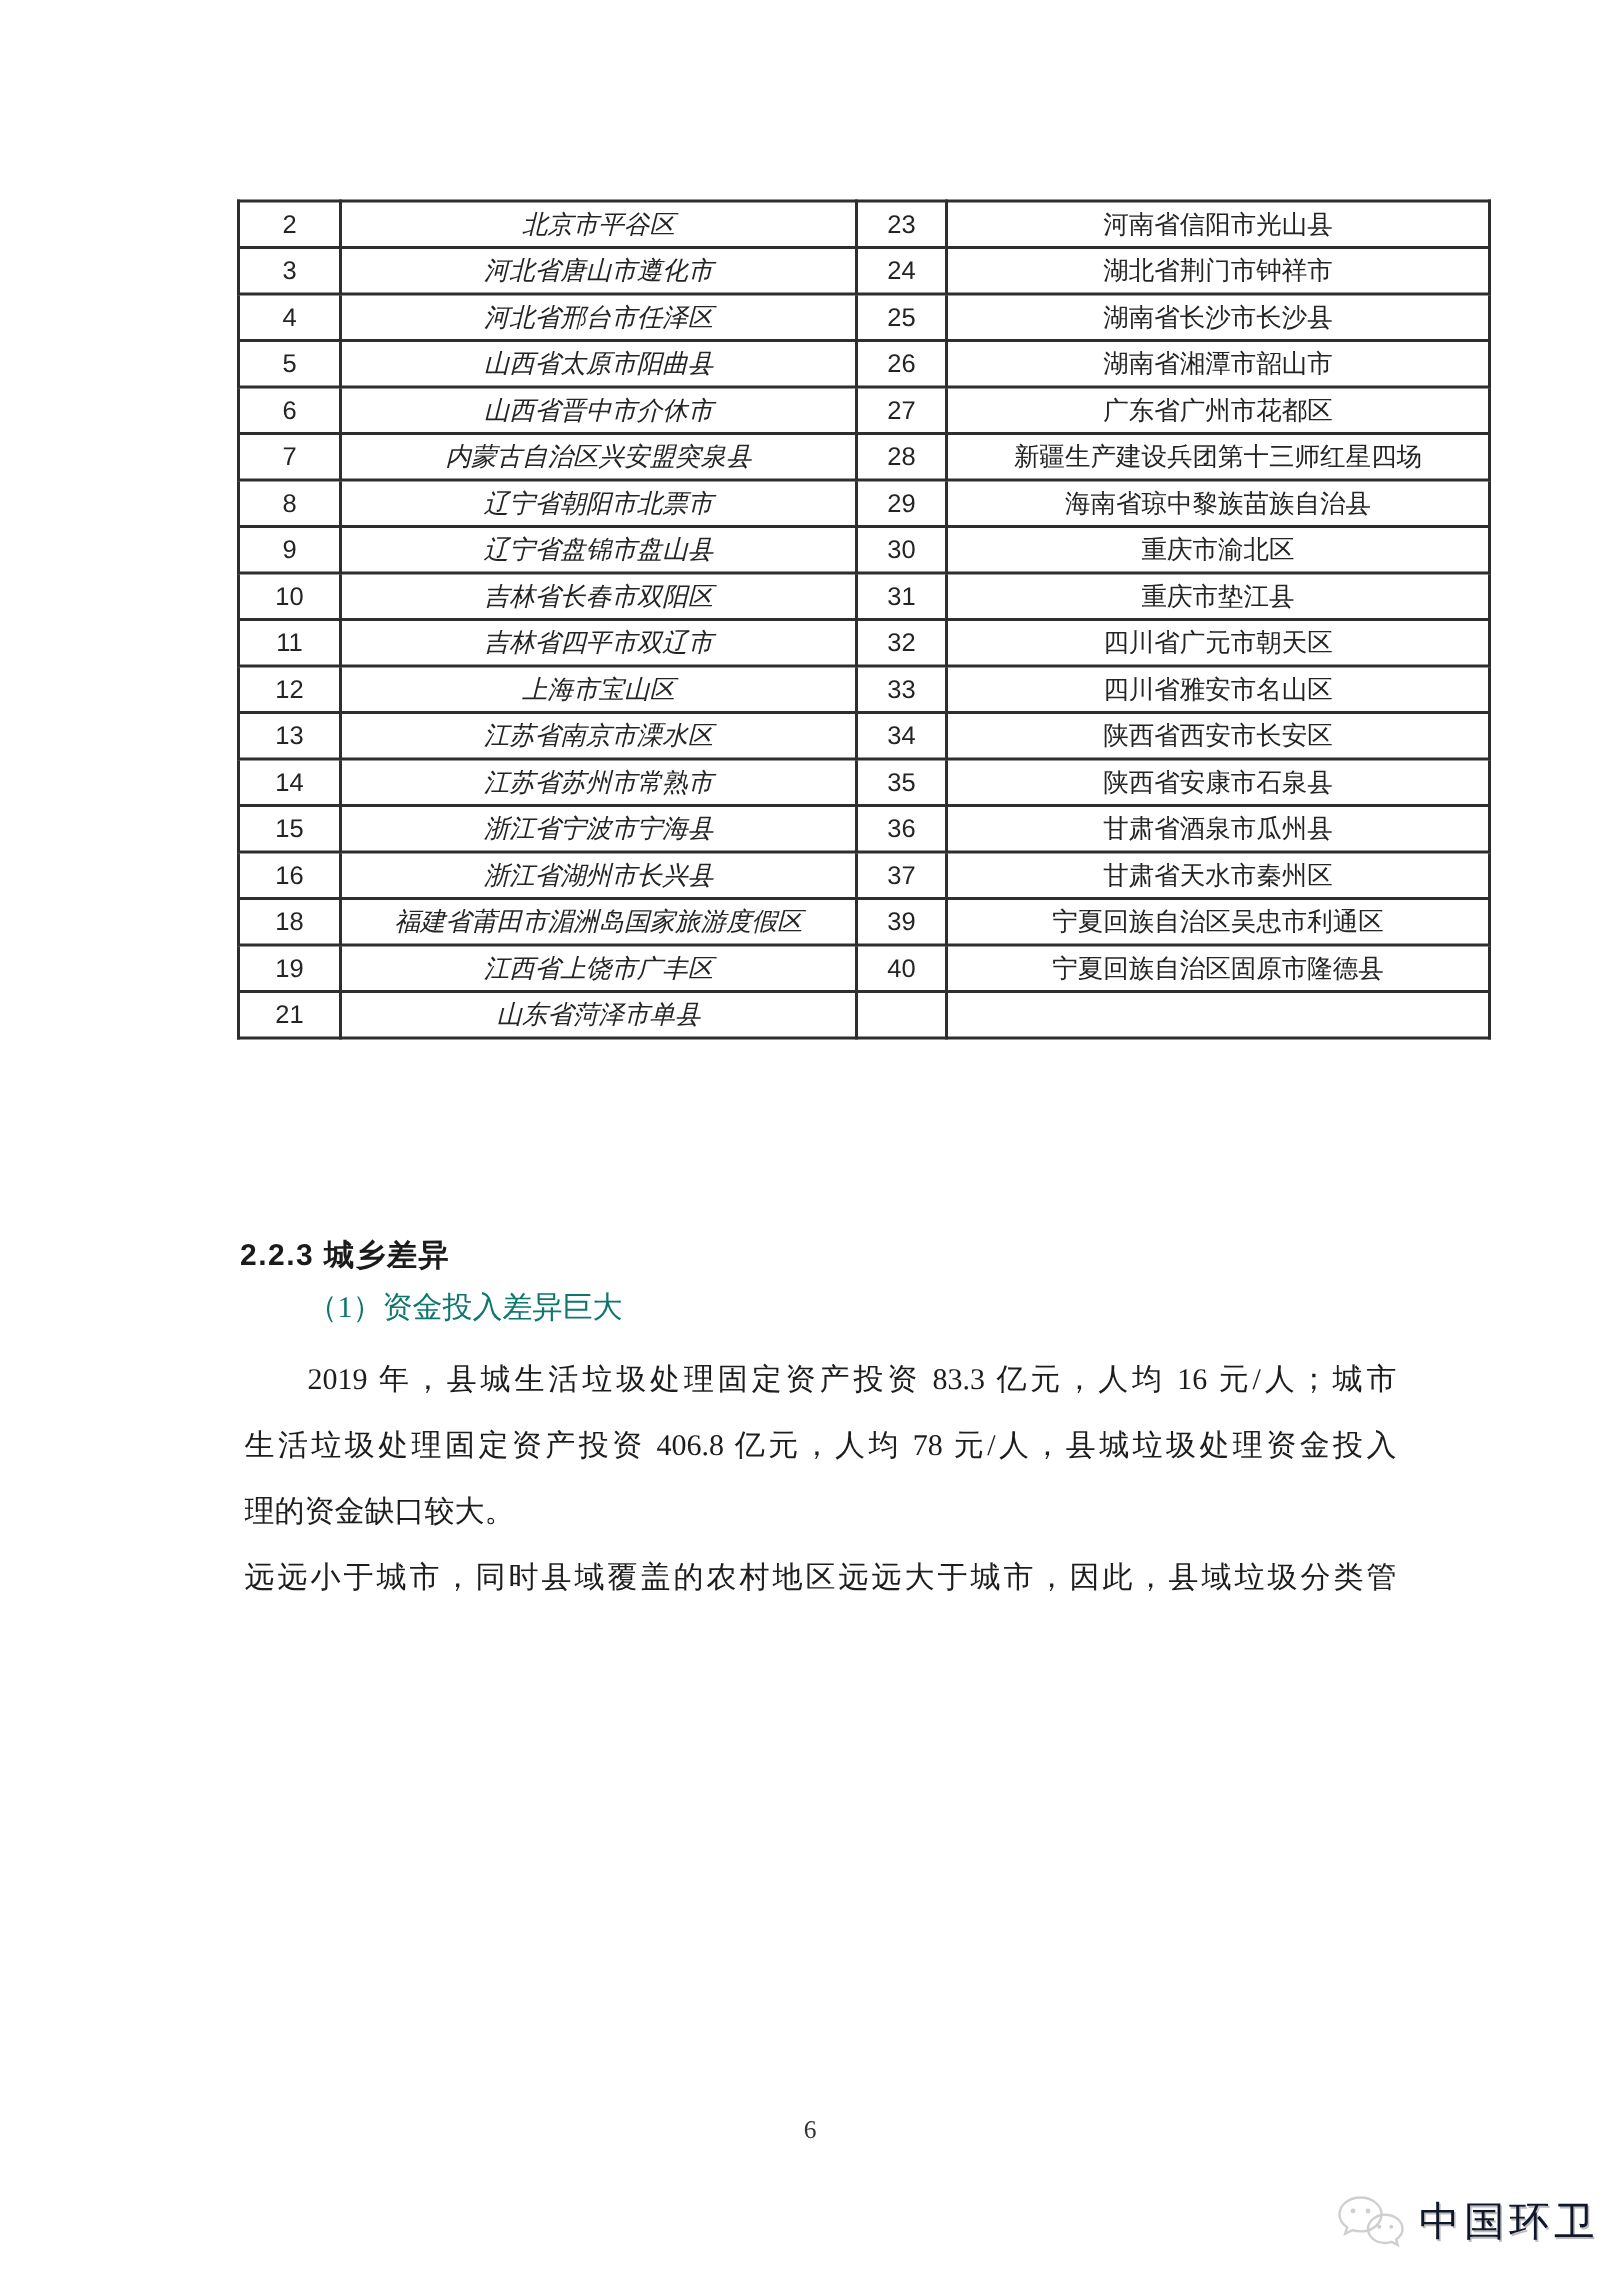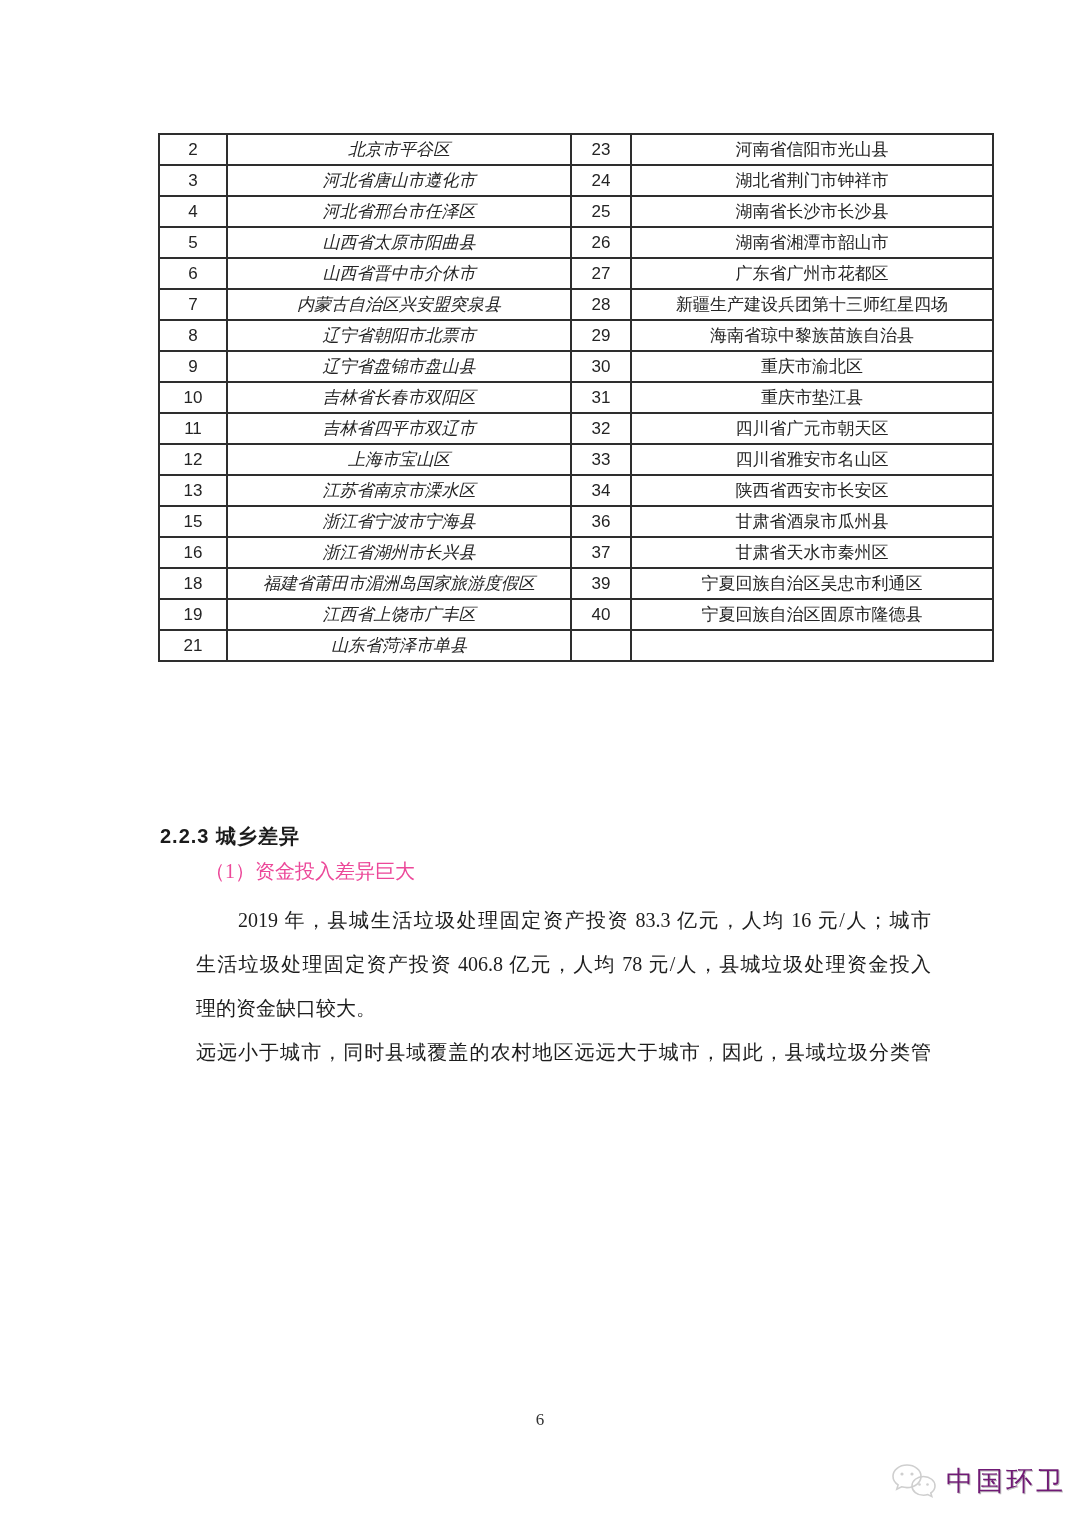--- a/index.html
+++ b/index.html
@@ -48,56 +48,55 @@
     font-family:"Liberation Sans", sans-serif;
     font-weight:bold;
     font-size:20px;
     color:#1b1b1b;
     letter-spacing:1px;
   }
   .sub-heading{
     position:absolute;
     left:205px;top:858px;
     font-size:20px;
-    color:#ec4899;
+    color:#0f766e;
   }
   .paragraph{
     position:absolute;
     left:163px;top:898px;
     width:768px;
     font-size:20px;
     color:#1d1d1d;
     line-height:44px;
   }
   .paragraph .line{
     text-align:justify;
     text-align-last:justify;
     height:44px;
     overflow:hidden;
-    margin-left:33px;
   }
   .paragraph .line.first{padding-left:42px;}
   .paragraph .line.last{text-align-last:left;}
 
   
   .page-number{
     position:absolute;
     left:0;right:0;
     top:1410px;
     text-align:center;
     font-size:17px;
     color:#333;
   }
   .watermark{
     position:absolute;
     right:14px;top:1462px;
     display:flex;
     align-items:center;
     gap:9px;
-    color:#701a75;
+    color:#0f172a;
     text-shadow:1px 1px 0 #bdbdbd;
     font-family:Liberation Serif, serif;
     font-size:27px;
     letter-spacing:3px;
     user-select:none;
   }
   .watermark svg{display:block;}
 </style>
 </head>
 <body>
@@ -171,20 +170,26 @@
         <td class="num">12</td>
         <td class="name-l">上海市宝山区</td>
         <td class="num num-r">33</td>
         <td class="name-r">四川省雅安市名山区</td>
       </tr>
         <tr>
         <td class="num">13</td>
         <td class="name-l">江苏省南京市溧水区</td>
         <td class="num num-r">34</td>
         <td class="name-r">陕西省西安市长安区</td>
+      </tr>
+        <tr>
+        <td class="num">14</td>
+        <td class="name-l">江苏省苏州市常熟市</td>
+        <td class="num num-r">35</td>
+        <td class="name-r">陕西省安康市石泉县</td>
       </tr>
         <tr>
         <td class="num">15</td>
         <td class="name-l">浙江省宁波市宁海县</td>
         <td class="num num-r">36</td>
         <td class="name-r">甘肃省酒泉市瓜州县</td>
       </tr>
         <tr>
         <td class="num">16</td>
         <td class="name-l">浙江省湖州市长兴县</td>

